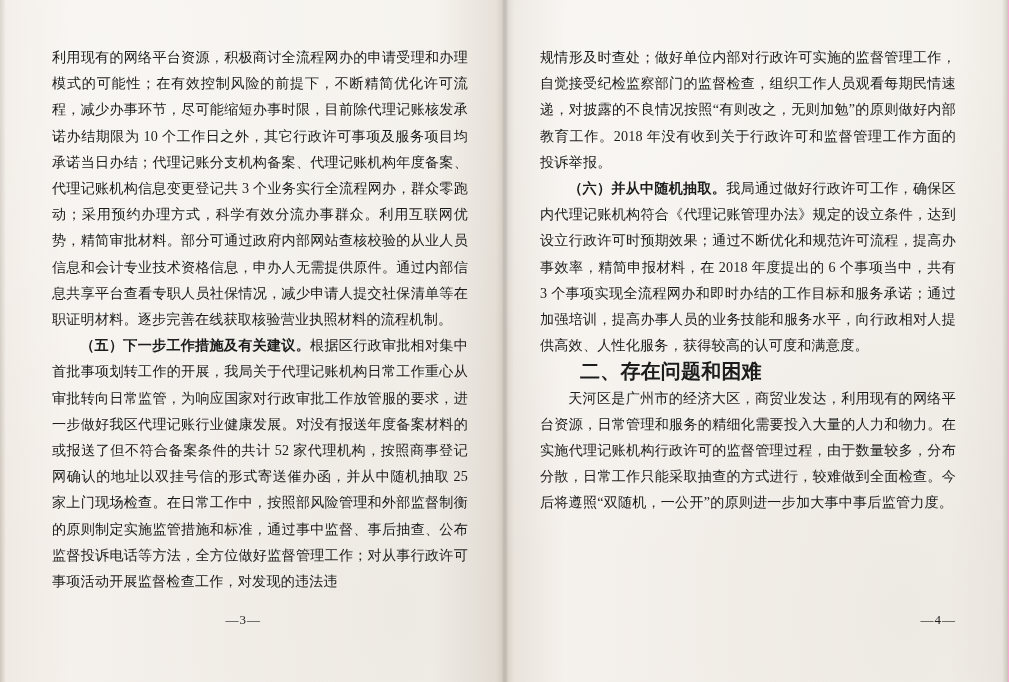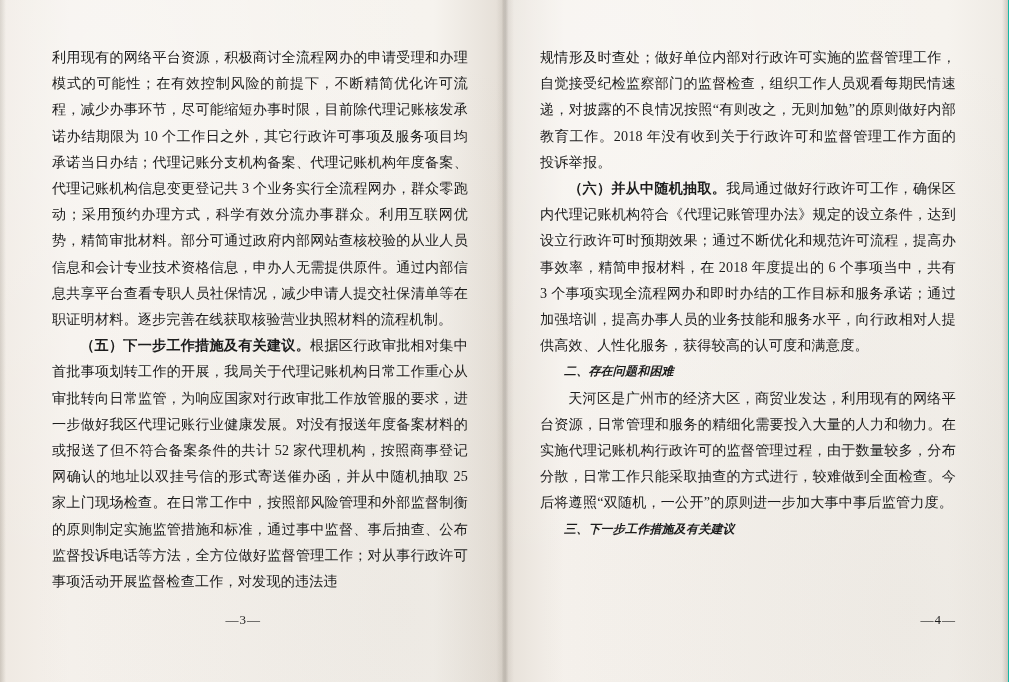--- a/index.html
+++ b/index.html
@@ -11,21 +11,21 @@
     height: 682px;
     background: #f0ece6;
     font-family: "Liberation Serif", serif;
     overflow: hidden;
   }
   .spread {
     position: relative;
     width: 1009px;
     height: 682px;
     display: flex;
-    background: #14b8a6;
+    background: #f9a8d4;
   }
   .page {
     position: relative;
     width: 504px;
     height: 682px;
     box-sizing: border-box;
     background: #f3efe9;
   }
   .page.left {
     background: linear-gradient(to right, #efe9e2 0%, #f5f1ec 14%, #f6f3ee 86%, #e4ded6 100%);
@@ -64,23 +64,22 @@
   .textblock p {
     margin: 0;
     text-indent: 2em;
   }
   .textblock p.noindent {
     text-indent: 0;
   }
   .heading {
     font-family: "DejaVu Sans", sans-serif;
     font-weight: bold;
-    font-size: 12px;
+    font-size: 20px;
     letter-spacing: 0.2px;
-    font-style: italic;
   }
   .inline-bold {
     font-family: "DejaVu Sans", sans-serif;
     font-weight: bold;
   }
   .folio {
     position: absolute;
     bottom: 24px;
     font-size: 13px;
     color: #1c1c1c;
@@ -134,20 +133,19 @@
 
   <div class="page right">
     <div class="edge-shadow-right"></div>
     <div class="paper-texture"></div>
     <div class="page-inner">
       <div class="textblock">
         <p class="noindent">规情形及时查处；做好单位内部对行政许可实施的监督管理工作，自觉接受纪检监察部门的监督检查，组织工作人员观看每期民情速递，对披露的不良情况按照“有则改之，无则加勉”的原则做好内部教育工作。2018 年没有收到关于行政许可和监督管理工作方面的投诉举报。</p>
         <p><span class="inline-bold">（六）并从中随机抽取。</span><span>我局通过做好行政许可工作，确保区内代理记账机构符合《代理记账管理办法》规定的设立条件，达到设立行政许可时预期效果；通过不断优化和规范许可流程，提高办事效率，精简申报材料，在 2018 年度提出的 6 个事项当中，共有 3 个事项实现全流程网办和即时办结的工作目标和服务承诺；通过加强培训，提高办事人员的业务技能和服务水平，向行政相对人提供高效、人性化服务，获得较高的认可度和满意度。</span></p>
         <p class="heading">二、存在问题和困难</p>
         <p>天河区是广州市的经济大区，商贸业发达，利用现有的网络平台资源，日常管理和服务的精细化需要投入大量的人力和物力。在实施代理记账机构行政许可的监督管理过程，由于数量较多，分布分散，日常工作只能采取抽查的方式进行，较难做到全面检查。今后将遵照“双随机，一公开”的原则进一步加大事中事后监管力度。</p>
-        <p class="heading">三、下一步工作措施及有关建议</p>
       </div>
       <div class="folio right">—4—</div>
     </div>
   </div>
 
   <div class="gutter"></div>
 </div>
 
 </body></html>

